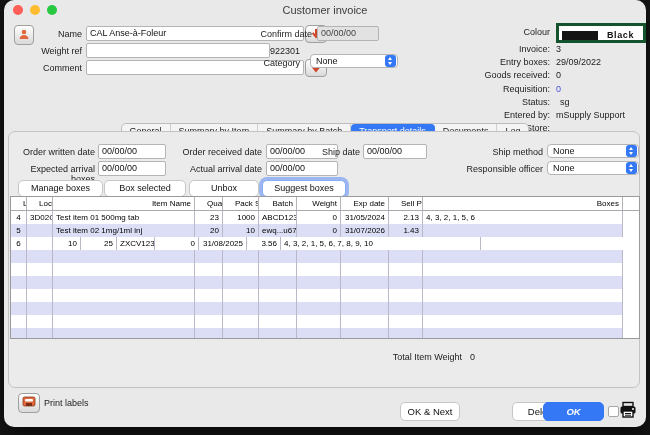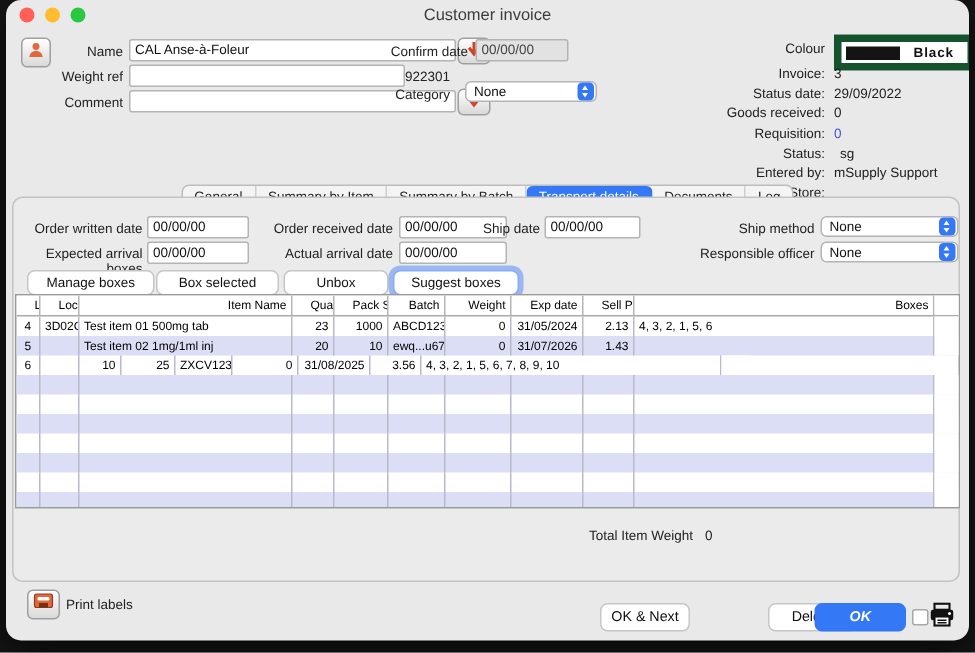--- a/index.html
+++ b/index.html
@@ -23,21 +23,21 @@
            border-radius:4px;display:flex;align-items:center;justify-content:center;}
   .select{position:absolute;background:#fff;border:1px solid #b4b4b4;border-radius:4px;height:14px;
           display:flex;align-items:center;font-size:9px;color:#111;padding-left:5px;box-sizing:border-box;}
   .select .sel-text{flex:1;}
   .stepper{width:11px;height:12px;margin-right:1px;background:#3478f6;border-radius:3px;position:relative;flex:none;}
   .stepper:before,.stepper:after{content:"";position:absolute;left:3px;border-left:2.5px solid transparent;border-right:2.5px solid transparent;}
   .stepper:before{top:2px;border-bottom:3px solid #fff;}
   .stepper:after{bottom:2px;border-top:3px solid #fff;}
   .link{color:#4653d6;cursor:pointer;}
   
-  .swatch-box{position:absolute;background:#fff;border:5px solid #14532d;display:flex;align-items:center;height:14px;}
+  .swatch-box{position:absolute;background:#fff;border:3px solid #14532d;display:flex;align-items:flex-end;height:14px;}
   .swatch{width:36px;height:9px;margin-left:3px;}
   .swatch-label{flex:1;text-align:center;font-size:9px;font-weight:bold;letter-spacing:.6px;color:#111;}
   
   .tabbar-wrap{position:absolute;top:123px;left:0;right:0;display:flex;justify-content:center;}
   .tabbar{display:inline-flex;background:#f4f4f4;border:1px solid #bdbdbd;border-radius:5px;overflow:hidden;height:15px;}
   .tab{font-size:9px;color:#222;line-height:15px;padding:0 8px;border-right:1px solid #cfcfcf;cursor:default;}
   .tab:last-child{border-right:none;}
   .tab.selected{background:#3478f6;color:#fff;border-radius:4px;border-right-color:transparent;}
   
   .panel{position:absolute;left:4px;top:131px;width:632px;height:257px;background:#ebebeb;
@@ -117,21 +117,21 @@
   </div>
 
   <div class="lbl" style="left:360px;top:27px;width:186px;">Colour</div>
   <div class="swatch-box" style="left:552px;top:23px;width:84px;">
     <span class="swatch" style="background: rgb(20, 20, 20);"></span>
     <span class="swatch-label">Black</span>
   </div>
   <div id="invoice-info">
       <div class="lbl" style="left: 360px; top: 44px; width: 186px;">Invoice:</div>
       <div class="val" style="left: 552px; top: 44px;">3</div>
-      <div class="lbl" style="left: 360px; top: 57.2px; width: 186px;">Status date:</div>
+      <div class="lbl" style="left: 360px; top: 57.2px; width: 186px;">Entry boxes:</div>
       <div class="val" style="left: 552px; top: 57.2px;">29/09/2022</div>
       <div class="lbl" style="left: 360px; top: 70.4px; width: 186px;">Goods received:</div>
       <div class="val" style="left: 552px; top: 70.4px;">0</div>
       <div class="lbl" style="left: 360px; top: 83.6px; width: 186px;">Requisition:</div>
       <div class="val link" style="left: 552px; top: 83.6px;">0</div>
       <div class="lbl" style="left: 360px; top: 96.8px; width: 186px;">Status:</div>
       <div class="val" style="left: 540px; top: 96.8px; margin-left: 16px;">sg</div>
       <div class="lbl" style="left: 360px; top: 110px; width: 186px;">Entered by:</div>
       <div class="val" style="left: 552px; top: 110px;">mSupply Support</div>
       <div class="lbl" style="left: 360px; top: 123.2px; width: 186px;">Store:</div>

